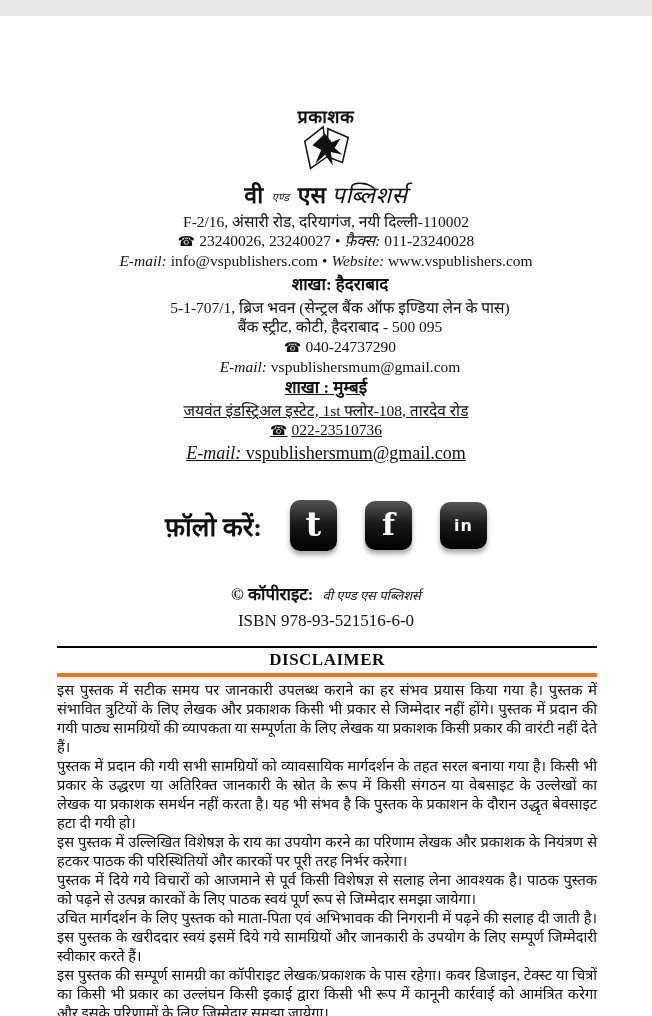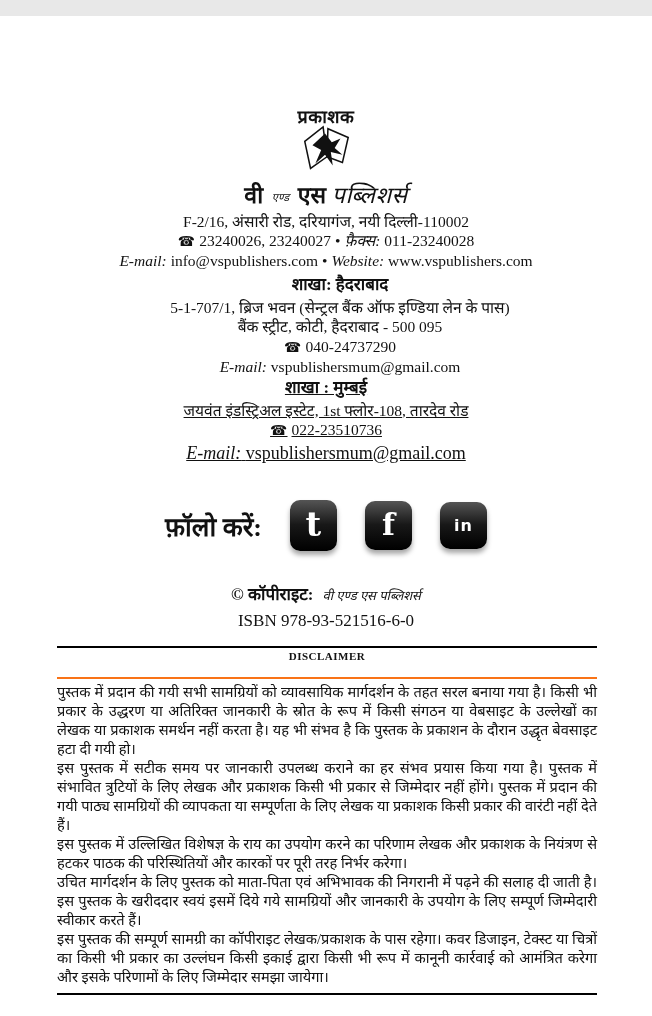--- a/index.html
+++ b/index.html
@@ -53,23 +53,23 @@
   #copyright-line .c-label { font-weight:bold; font-size:17px; }
   #copyright-line .c-holder { font-size:13px; font-style:italic; margin-left:5px; }
 
   #isbn-line { top:595px; font-size:17px; }
 
   #disclaimer-box {
     position:absolute; top:630px; left:57px; right:55px;
     border-top:2px solid #000; border-bottom:2px solid #000;
   }
   #disclaimer-heading {
-    text-align:center; font-weight:bold; font-size:11px;
-    padding:2px 0 15px 0;
-    border-bottom:2px solid #f97316;
+    text-align:center; font-weight:bold; font-size:17px;
+    padding:2px 0 3px 0;
+    border-bottom:4px solid #f97316;
     letter-spacing:0.5px;
   }
   .disc-p {
     margin:0; font-size:14.6px; line-height:19px;
     text-align:justify;
   }
   #disclaimer-body { padding:4px 0 6px 0; }
 </style>
 </head>
 <body>
@@ -143,21 +143,22 @@
   <div id="copyright-line" class="center-abs">
     <span class="c-label">© कॉपीराइट:</span>
     <span class="c-holder">वी एण्ड एस पब्लिशर्स</span>
   </div>
 
   <div id="isbn-line" class="center-abs">ISBN 978-93-521516-6-0</div>
 
   <div id="disclaimer-box">
     <div id="disclaimer-heading">DISCLAIMER</div>
     <div id="disclaimer-body">
+      <p class="disc-p">इस पुस्तक में सटीक समय पर जानकारी उपलब्ध कराने का हर संभव प्रयास किया गया है। पुस्तक में संभावित त्रुटियों के लिए लेखक और प्रकाशक किसी भी प्रकार से जिम्मेदार नहीं होंगे। पुस्तक में प्रदान की गयी पाठ्य सामग्रियों की व्यापकता या सम्पूर्णता के लिए लेखक या प्रकाशक किसी प्रकार की वारंटी नहीं देते हैं।</p>
       <p class="disc-p">पुस्तक में प्रदान की गयी सभी सामग्रियों को व्यावसायिक मार्गदर्शन के तहत सरल बनाया गया है। किसी भी प्रकार के उद्धरण या अतिरिक्त जानकारी के स्रोत के रूप में किसी संगठन या वेबसाइट के उल्लेखों का लेखक या प्रकाशक समर्थन नहीं करता है। यह भी संभव है कि पुस्तक के प्रकाशन के दौरान उद्धृत बेवसाइट हटा दी गयी हो।</p>
-      <p class="disc-p">इस पुस्तक में सटीक समय पर जानकारी उपलब्ध कराने का हर संभव प्रयास किया गया है। पुस्तक में संभावित त्रुटियों के लिए लेखक और प्रकाशक किसी भी प्रकार से जिम्मेदार नहीं होंगे। पुस्तक में प्रदान की गयी पाठ्य सामग्रियों की व्यापकता या सम्पूर्णता के लिए लेखक या प्रकाशक किसी प्रकार की वारंटी नहीं देते हैं।</p>
       <p class="disc-p">इस पुस्तक में उल्लिखित विशेषज्ञ के राय का उपयोग करने का परिणाम लेखक और प्रकाशक के नियंत्रण से हटकर पाठक की परिस्थितियों और कारकों पर पूरी तरह निर्भर करेगा।</p>
+      <p class="disc-p">पुस्तक में दिये गये विचारों को आजमाने से पूर्व किसी विशेषज्ञ से सलाह लेना आवश्यक है। पाठक पुस्तक को पढ़ने से उत्पन्न कारकों के लिए पाठक स्वयं पूर्ण रूप से जिम्मेदार समझा जायेगा।</p>
       <p class="disc-p">उचित मार्गदर्शन के लिए पुस्तक को माता-पिता एवं अभिभावक की निगरानी में पढ़ने की सलाह दी जाती है। इस पुस्तक के खरीददार स्वयं इसमें दिये गये सामग्रियों और जानकारी के उपयोग के लिए सम्पूर्ण जिम्मेदारी स्वीकार करते हैं।</p>
       <p class="disc-p">इस पुस्तक की सम्पूर्ण सामग्री का कॉपीराइट लेखक/प्रकाशक के पास रहेगा। कवर डिजाइन, टेक्स्ट या चित्रों का किसी भी प्रकार का उल्लंघन किसी इकाई द्वारा किसी भी रूप में कानूनी कार्रवाई को आमंत्रित करेगा और इसके परिणामों के लिए जिम्मेदार समझा जायेगा।</p>
     </div>
   </div>
 
 </div>
 
 </body></html>

